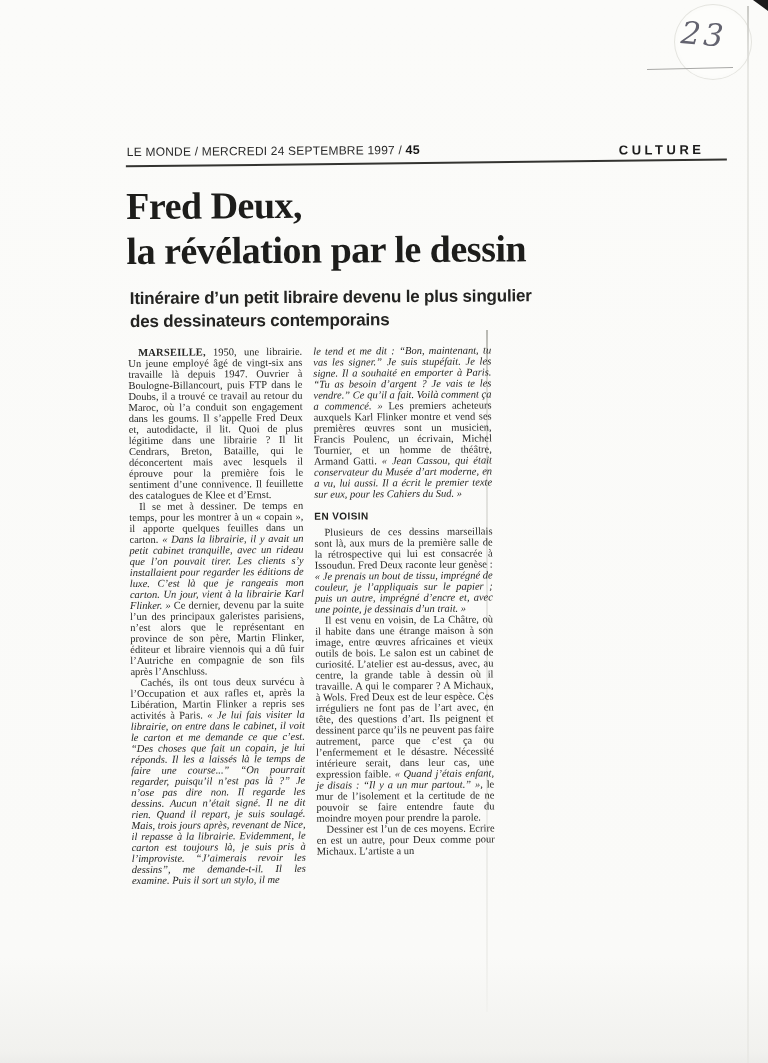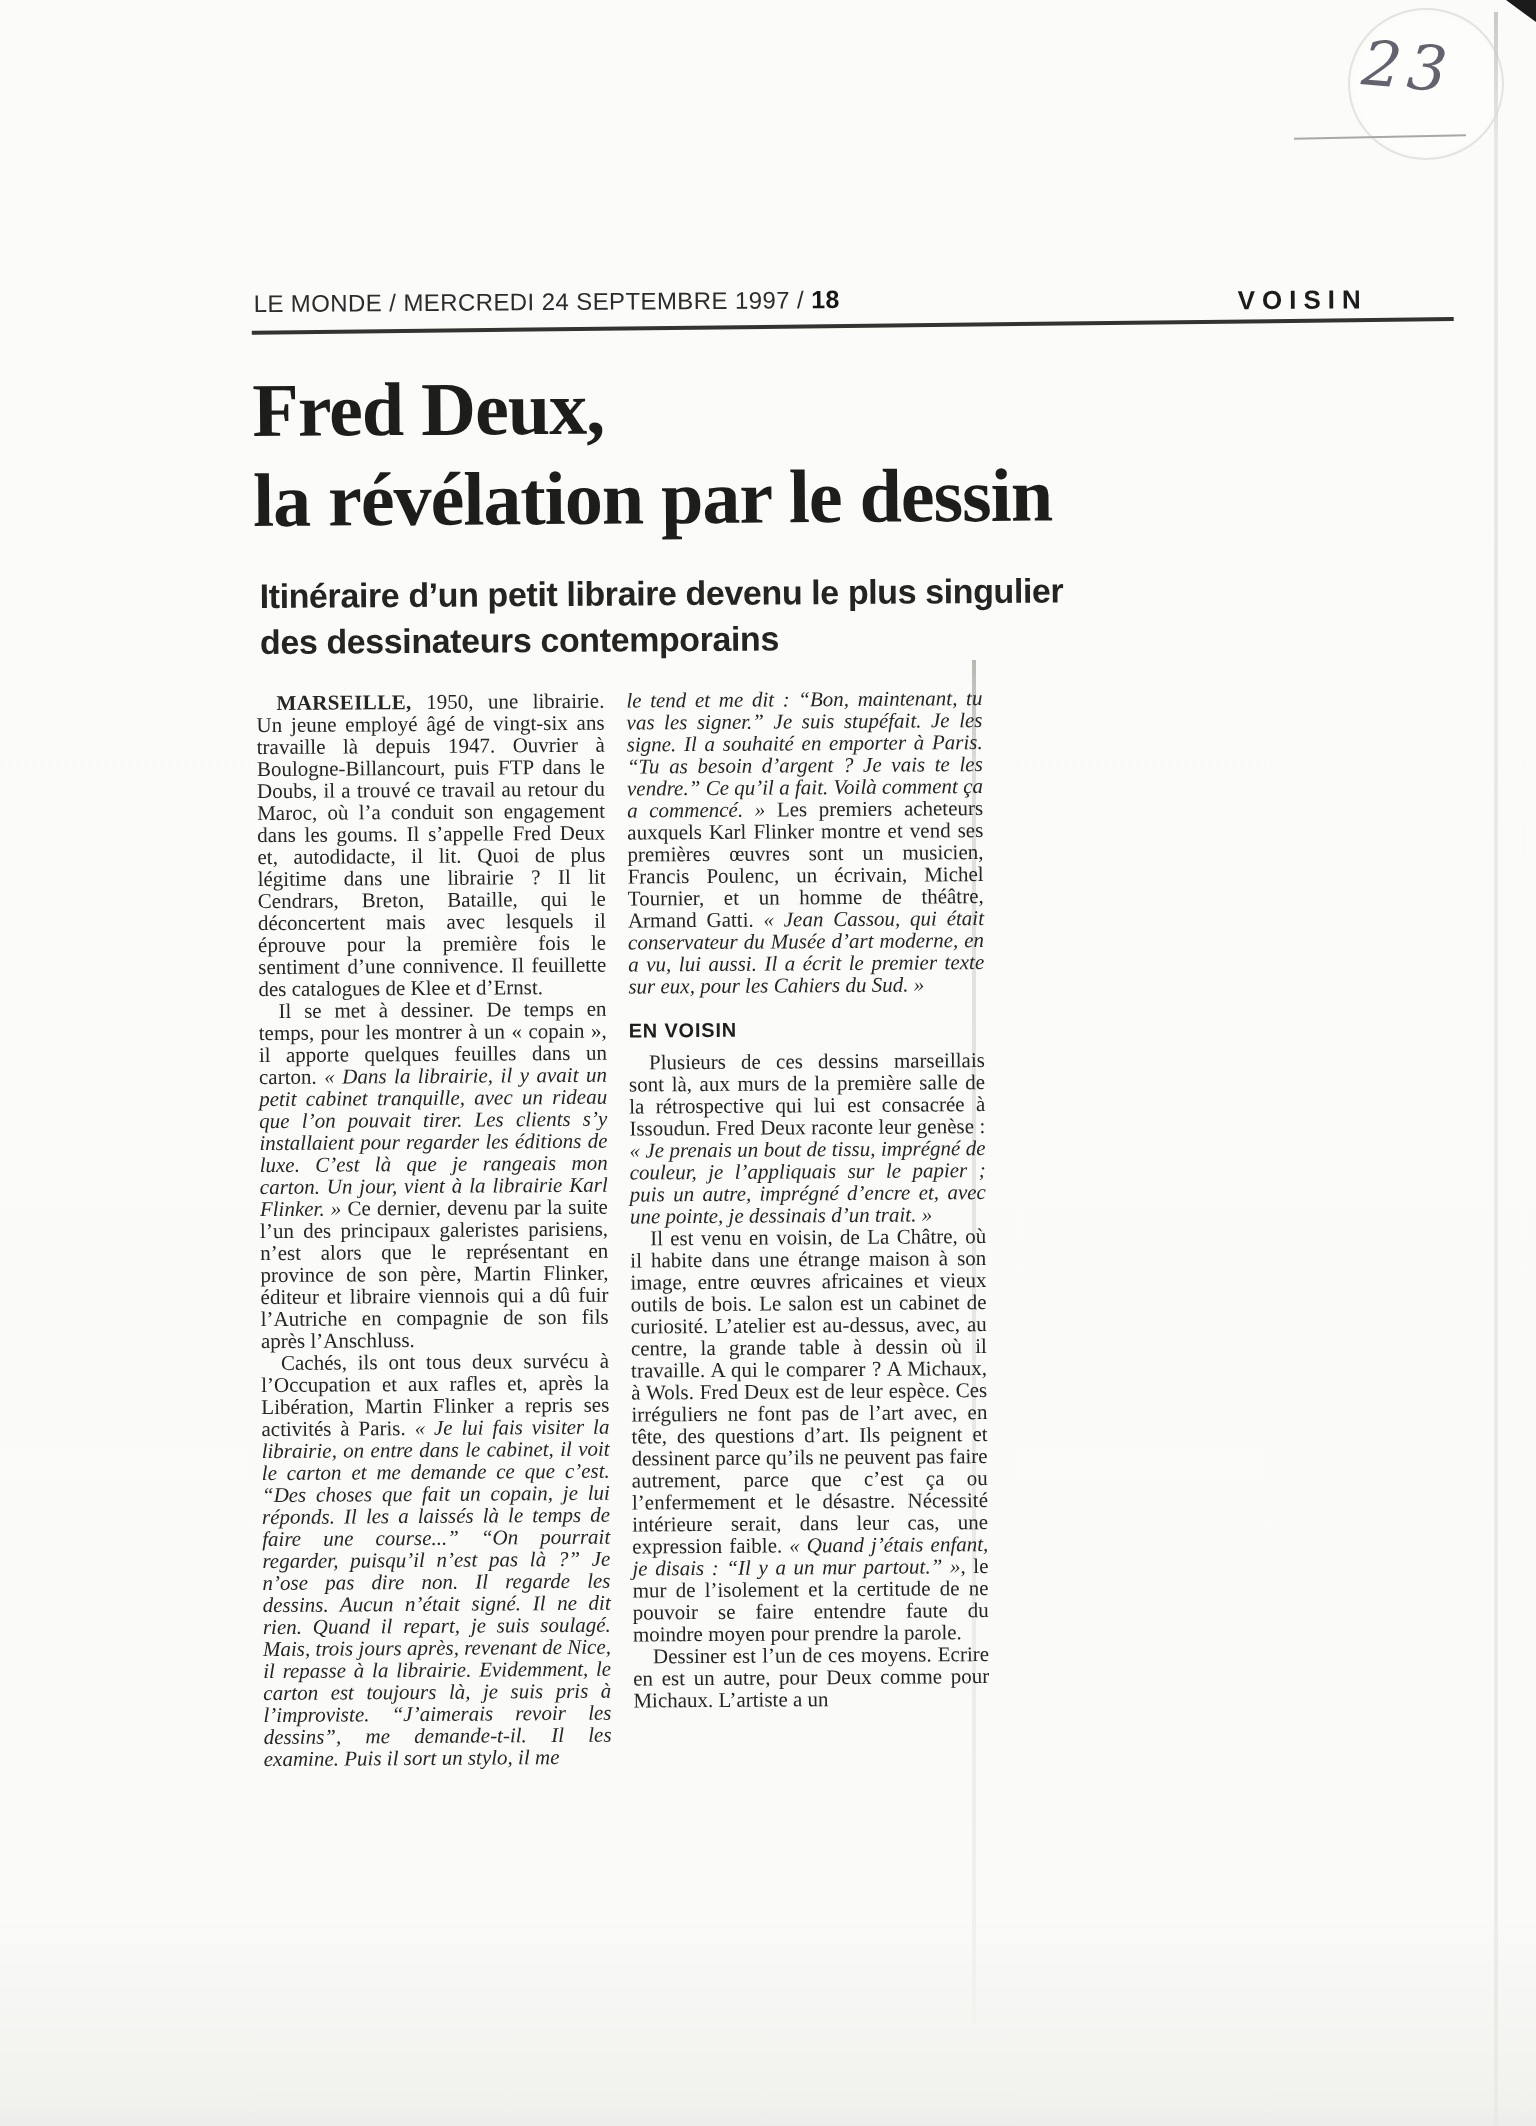--- a/index.html
+++ b/index.html
@@ -114,23 +114,23 @@
 
   <div class="hole-circle"></div>
   <div class="hand-number">23</div>
   <div class="pencil-line"></div>
   <div class="corner-wedge"></div>
   <div class="edge-line-right"></div>
   <div class="clip-edge"></div>
 
   <div class="clipping">
 
-    <div class="masthead-left"><span>LE MONDE / MERCREDI 24 SEPTEMBRE 1997 / </span><b>18</b></div>
+    <div class="masthead-left"><span>LE MONDE / MERCREDI 24 SEPTEMBRE 1997 / </span><b>45</b></div>
 
-    <div class="section-label">VOISIN</div>
+    <div class="section-label">CULTURE</div>
 
     <div class="header-rule"></div>
 
     <h1 class="headline"><span>Fred Deux,</span><br><span>la révélation par le dessin</span></h1>
 
     <h2 class="subtitle"><span>Itinéraire d’un petit libraire devenu le plus singulier</span><br><span>des dessinateurs contemporains</span></h2>
 
     <div class="columns">
       <div class="col">
           <p class="body-p indent"><span class="bd">MARSEILLE,</span><span> 1950, une librairie. Un jeune employé âgé de vingt-six ans travaille là depuis 1947. Ouvrier à Boulogne-Billancourt, puis FTP dans le Doubs, il a trouvé ce travail au retour du Maroc, où l’a conduit son engagement dans les goums. Il s’appelle Fred Deux et, autodidacte, il lit. Quoi de plus légitime dans une librairie ? Il lit Cendrars, Breton, Bataille, qui le déconcertent mais avec lesquels il éprouve pour la première fois le sentiment d’une connivence. Il feuillette des catalogues de Klee et d’Ernst.</span></p>

